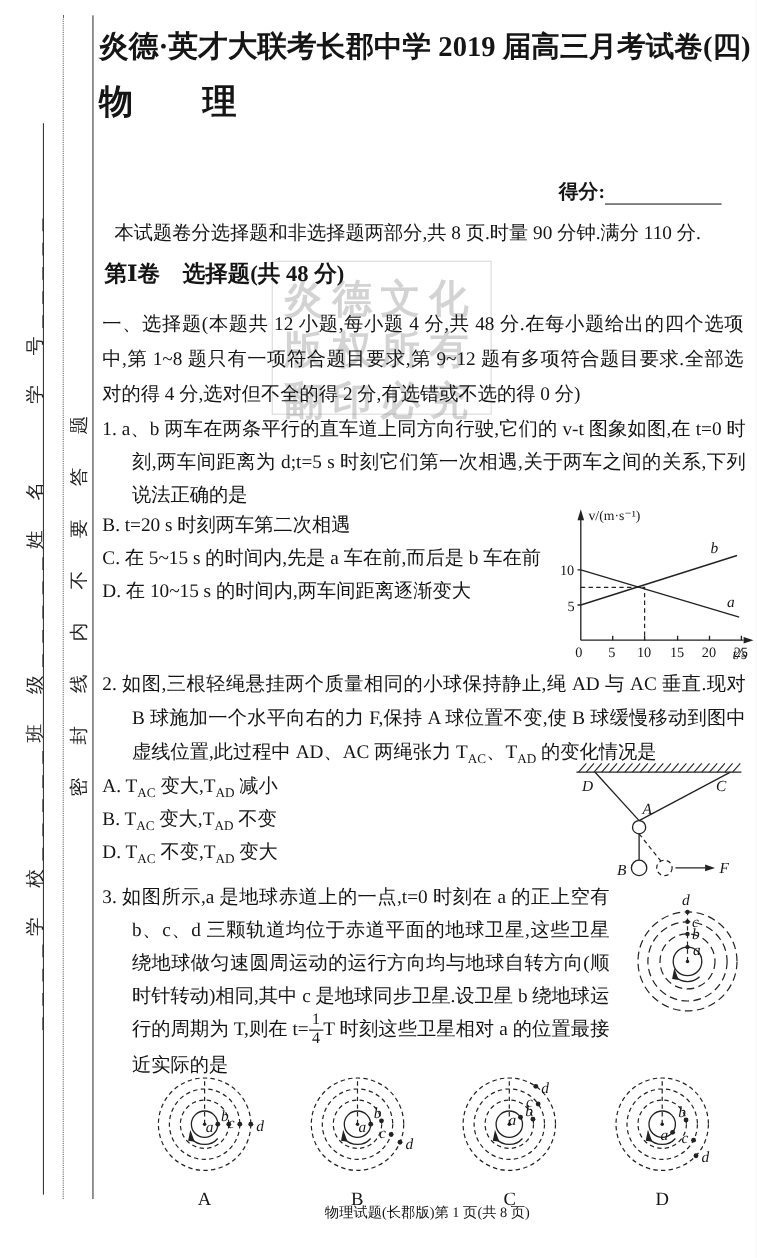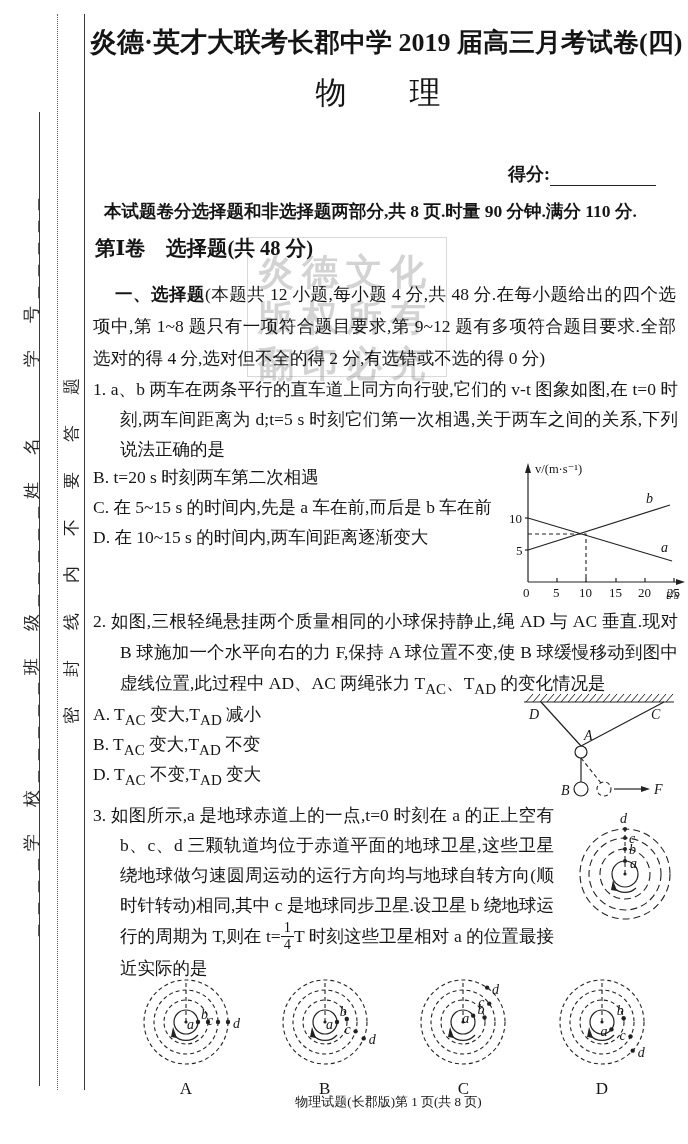--- a/index.html
+++ b/index.html
@@ -18,35 +18,35 @@
   
   .wm-box{position:absolute;left:247px;top:237px;width:198px;height:138px;
           border:1px solid rgba(0,0,0,0.15);z-index:0;}
   .wm{position:absolute;left:244px;width:204px;text-align:center;z-index:0;
       font-size:36px;letter-spacing:8px;color:rgba(110,110,110,0.30);font-weight:bold;white-space:nowrap;}
   .wm1{top:248px}.wm2{top:294px}.wm3{top:340px}
   
   .hdr{position:absolute;left:90px;right:6px;top:24px;text-align:center;font-weight:bold;
        font-size:26px;white-space:nowrap;z-index:1;}
   .hdr .brand{font-size:27px;margin-top:44px;}
-  .subject{position:absolute;left:90px;right:6px;top:72px;text-align:center;font-weight:normal;
+  .subject{position:absolute;left:90px;right:6px;top:72px;text-align:left;font-weight:bold;
            font-size:31px;letter-spacing:16px;z-index:1;}
   .score{position:absolute;left:508px;top:162px;font-size:18px;font-weight:bold;z-index:1;}
   .score .blank{display:inline-block;width:106px;height:19px;border-bottom:1.2px solid #222;vertical-align:bottom;}
-  .intro{position:absolute;left:104px;right:8px;top:199px;font-size:17.5px;z-index:1;font-weight:bold;}
+  .intro{position:absolute;left:104px;right:8px;top:199px;font-size:17.5px;z-index:1;}
   .sec-title{position:absolute;left:95px;right:6px;top:234px;text-align:left;
              font-size:20.5px;font-weight:bold;z-index:1;}
   .instr{position:absolute;left:93px;right:12px;top:278px;font-size:17.5px;line-height:32px;
          text-align:justify;z-index:1;}
-  .instr .lead{font-weight:bold;margin-left:22px;}
+  .instr .lead{font-weight:normal;}
   .qpara{position:absolute;font-size:17.5px;line-height:30px;text-align:justify;z-index:1;
          padding-left:27px;text-indent:-27px;}
   .qopts{position:absolute;font-size:17.5px;line-height:30px;z-index:1;}
   .opt{padding-left:28px;text-indent:-28px;}
-  sub{font-size:15px;line-height:0;}
+  sub{font-size:12px;line-height:0;}
   .fig-r{float:right;}
   .q1para{left:93px;right:10px;top:374px;}
   .q1opts{left:93px;right:2px;top:462px;}
   .q1opts svg{margin-top:-6px;margin-left:6px;}
   .q2para{left:93px;right:10px;top:606px;line-height:31px;}
   .q2opts{left:93px;right:4px;top:699px;}
   .q2opts svg{margin-top:-12px;margin-left:6px;}
   .q3para{left:93px;right:2px;top:800px;}
   .q3para svg{margin-top:-8px;margin-left:12px;margin-bottom:2px;}
   .frac{display:inline-block;vertical-align:-0.5em;text-align:center;font-size:14.5px;

